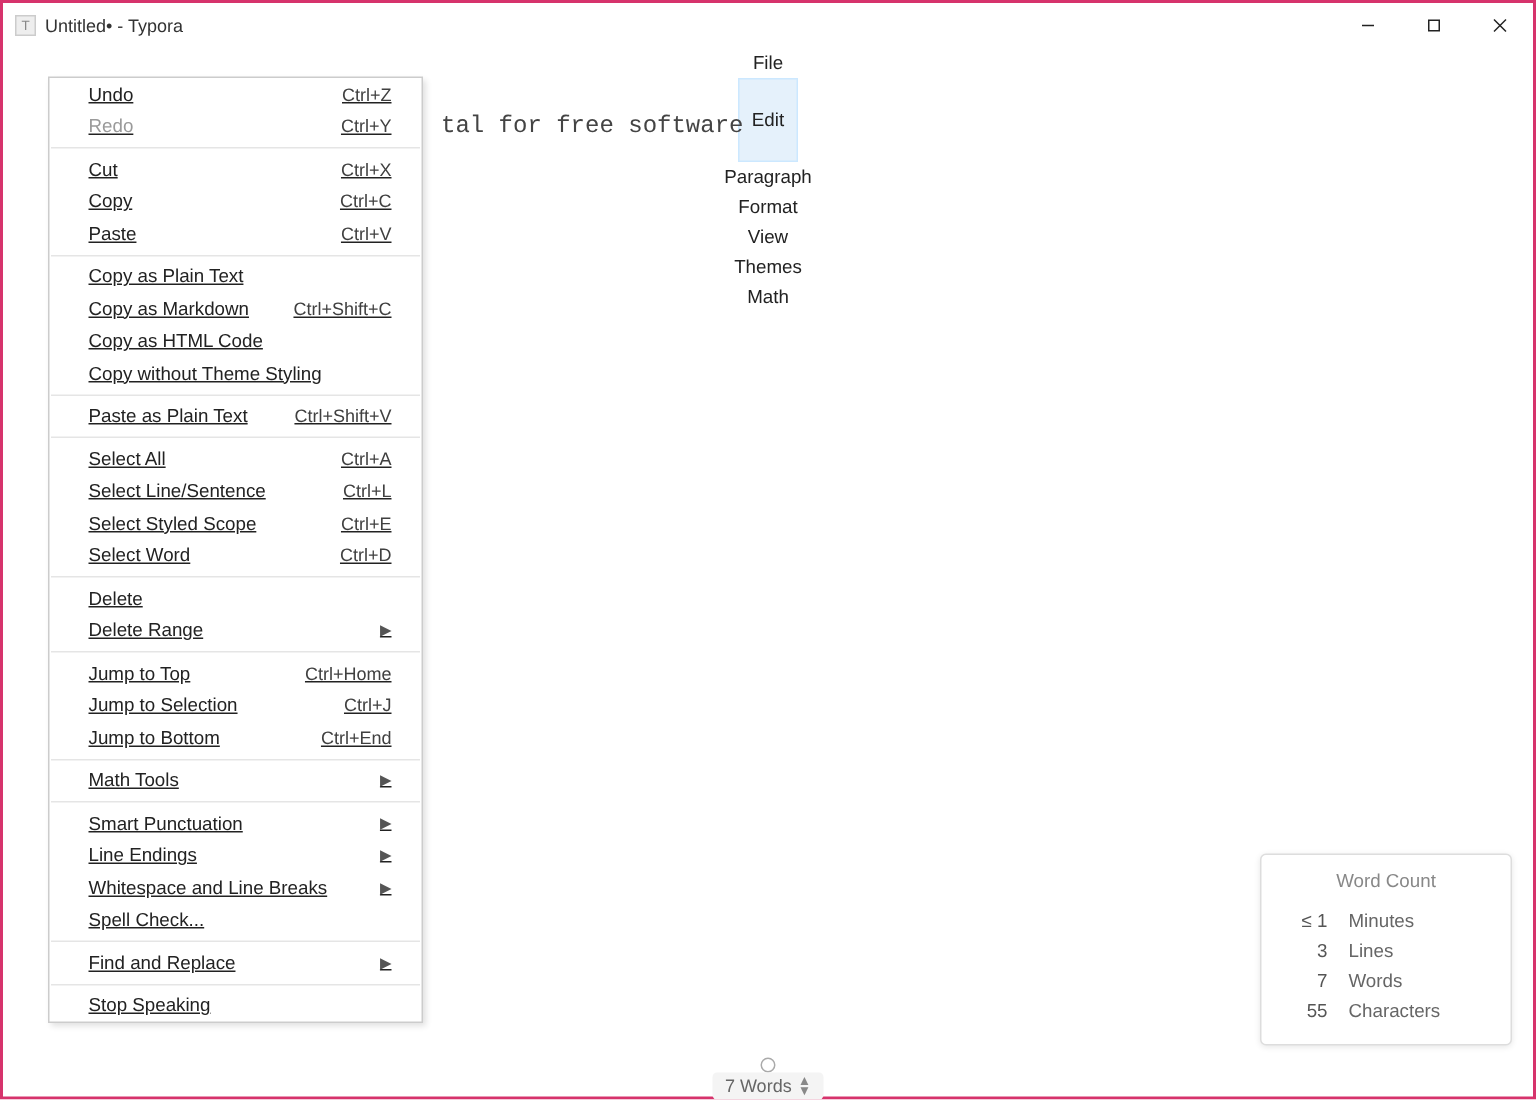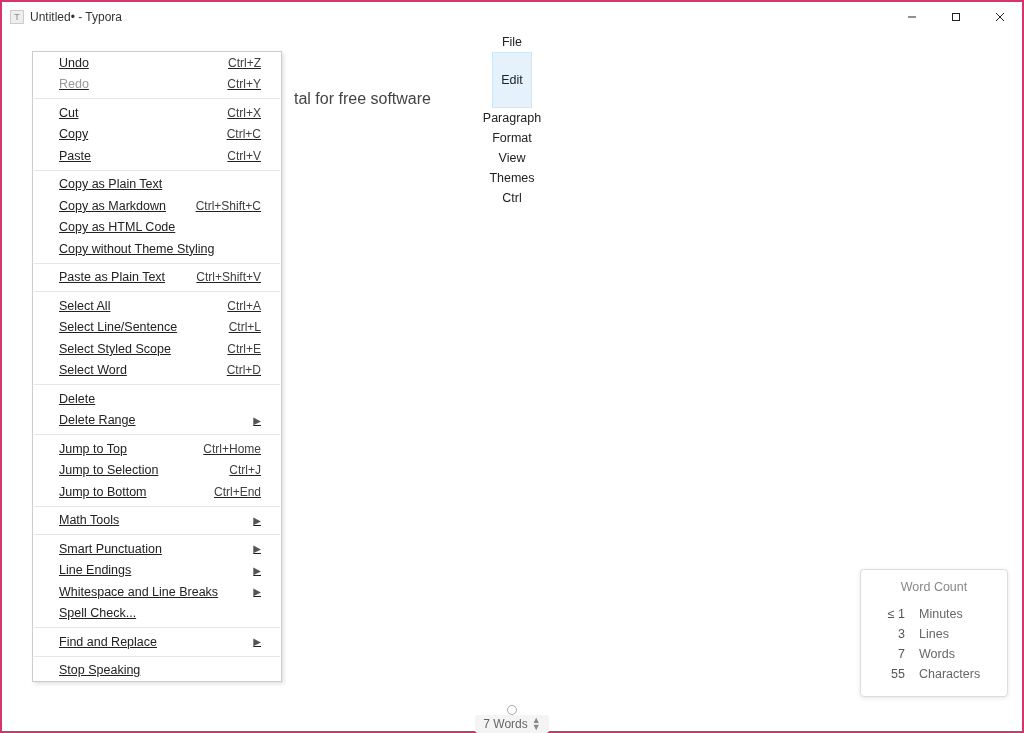--- a/index.html
+++ b/index.html
@@ -19,21 +19,21 @@
   .dropdown { position: absolute; left: 30px; top: 49px; width: 250px; background: #fff; border: 1px solid #ccc; box-shadow: 2px 2px 4px rgba(0,0,0,0.12); font-size: 12.5px; color: #222; text-decoration: underline; }
   .dd-row { display: flex; justify-content: space-between; align-items: center; padding: 4px 20px 4px 26px; height: 21.5px; cursor: default; }
   .dd-row.disabled { color: #9a9a9a; }
   .dd-sep { height: 1px; background: #e5e5e5; margin: 3px 1px; }
   .dd-short { color: #404040; font-size: 12px; }
   .submenu-arrow { font-size: 10px; color: #555; }
   .statusbar { position: absolute; left: 2px; right: 2px; bottom: 2px; height: 24px; display: flex; align-items: center; justify-content: space-between; padding: 0 8px; font-size: 12px; color: #777; flex-direction: column; }
   .status-left { display:flex; align-items:center; }
   .circle { width: 10px; height: 10px; border: 1px solid #aaa; border-radius: 50%; }
   .status-right { display:flex; align-items:center; gap:4px; background:#f4f4f4; padding:2px 8px; border-radius:3px; color:#666; cursor:default;}
-  .popup { position: absolute; right: 14px; bottom: 34px; width: 148px; background: #fff; border: 1px solid #ddd; border-radius: 4px; box-shadow: 0 1px 4px rgba(0,0,0,0.1); padding: 10px 14px 12px 14px; font-size: 12.5px; color: #444; }
+  .popup { position: absolute; right: 14px; bottom: 34px; width: 168px; background: #fff; border: 1px solid #ddd; border-radius: 4px; box-shadow: 0 1px 4px rgba(0,0,0,0.1); padding: 10px 14px 12px 14px; font-size: 12.5px; color: #444; }
   .popup-title { text-align: center; color: #888; margin-bottom: 10px; font-size: 12.5px; }
   .popup-row { display: flex; gap: 14px; line-height: 20px; }
   .popup-num { width: 30px; text-align: right; color: #555; }
   .popup-label { color: #666; }
   .updown { font-size: 9px; color: #888; line-height: 7px; }
 </style>
 </head>
 <body>
 
 <div class="frame">
@@ -63,25 +63,25 @@
     </div>
   </div>
 
   <div class="menubar" id="menubar">
       <div class="menu-item">File</div>
       <div class="menu-item active">Edit</div>
       <div class="menu-item">Paragraph</div>
       <div class="menu-item">Format</div>
       <div class="menu-item">View</div>
       <div class="menu-item">Themes</div>
-      <div class="menu-item">Ctrl</div>
+      <div class="menu-item">Math</div>
     </div>
 
   <div class="content-area">
-    <div class="doc-text" style="left:290px; top:34px;">tal for free software</div>
+    <div class="doc-text" style="left:290px; top:19px;font-family:Liberation Mono, monospace;">tal for free software</div>
   </div>
 
   <div class="dropdown" id="edit-dropdown">
       <div class="dd-row">
         <span>Undo</span>
         <span class="dd-short">Ctrl+Z</span>
       </div>
       <div class="dd-row disabled">
         <span>Redo</span>
         <span class="dd-short">Ctrl+Y</span>

